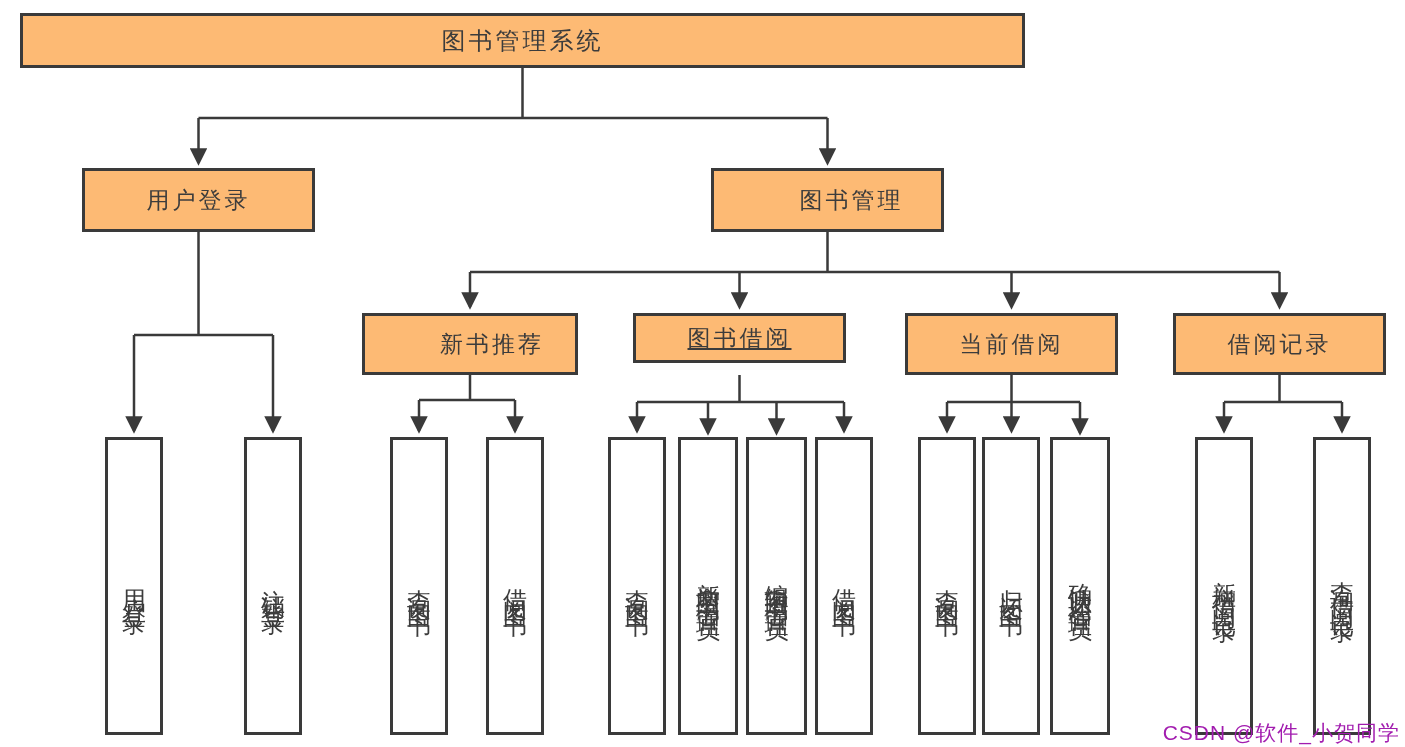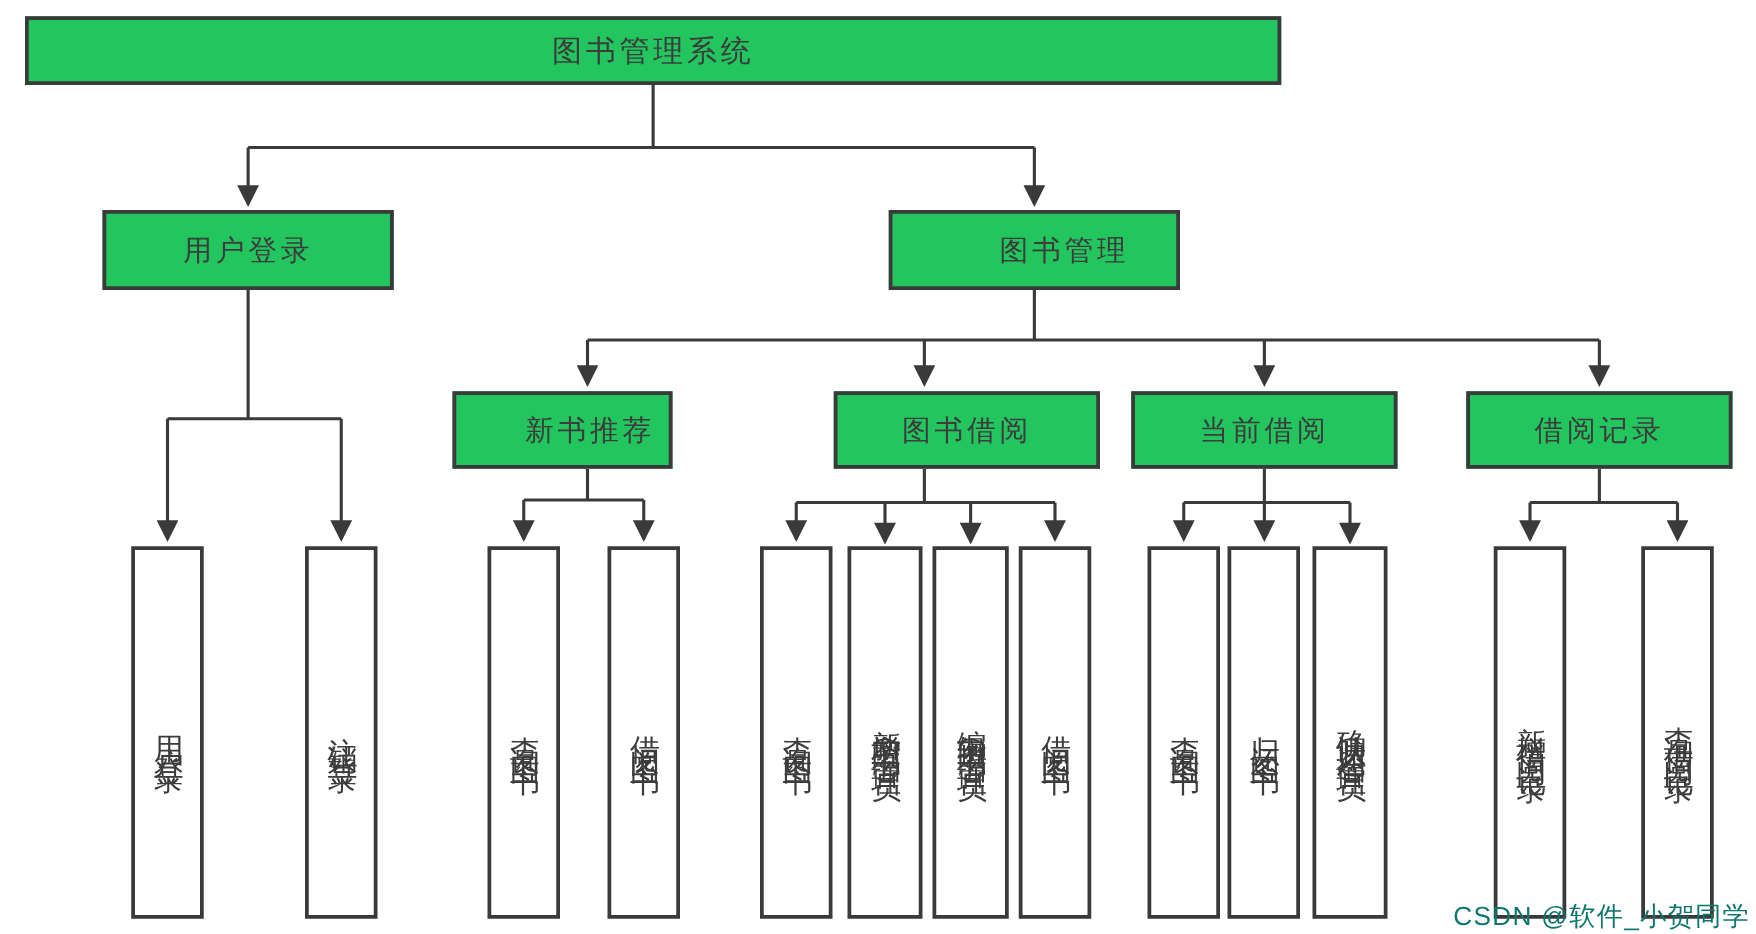--- a/index.html
+++ b/index.html
@@ -3,38 +3,38 @@
 <meta charset="utf-8">
 <style>
   html, body { margin: 0; padding: 0; background: #ffffff; }
   body {
     width: 1405px; height: 747px; position: relative; overflow: hidden;
     font-family: "Liberation Sans", "DejaVu Sans", sans-serif;
   }
   #connector-layer { position: absolute; left: 0; top: 0; pointer-events: none; }
   .hbox {
     position: absolute; box-sizing: border-box;
-    border: 3px solid #3a3a3a; background: #22c55e;
+    border: 3px solid #3a3a3a; background: #fdba74;
     display: flex; align-items: center; justify-content: center;
     font-size: 23px; color: #3c3c3c; letter-spacing: 3px; white-space: nowrap;
   }
   .hbox.root-box { font-size: 24px; }
   .vbox {
     position: absolute; box-sizing: border-box;
     border: 3px solid #3a3a3a; background: #ffffff;
     display: flex; align-items: center; justify-content: center;
   }
   .vtext {
     writing-mode: vertical-rl; text-orientation: mixed;
     font-size: 24px; color: #3c3c3c; letter-spacing: 8px;
     line-height: 1; white-space: nowrap;
   }
   .watermark {
     position: absolute; top: 719px; right: 5px;
-    font-size: 21px; color: #0f766e; letter-spacing: 1px; white-space: nowrap;
+    font-size: 21px; color: #a21caf; letter-spacing: 1px; white-space: nowrap;
   }
 </style>
 </head>
 <body>
 
 <svg id="connector-layer" width="1405" height="747" viewBox="0 0 1405 747">
   <defs>
     <marker id="arrow" viewBox="0 0 10 10" refX="8.5" refY="5" markerWidth="8" markerHeight="7" orient="auto">
       <path d="M0,0 L10,5 L0,10 z" fill="#3a3a3a"></path>
     </marker>
@@ -73,24 +73,24 @@
   <span>图书管理系统</span>
 </div>
 
 <div class="hbox" style="left:82px; top:168px; width:233px; height:64px;">
   <span>用户登录</span>
 </div>
 <div class="hbox" style="left:711px; top:168px; width:233px; height:64px;padding-left:48px;">
   <span>图书管理</span>
 </div>
 
-<div class="hbox" style="left:362px; top:313px; width:176px; height:62px;padding-left:44px;">
+<div class="hbox" style="left:362px; top:313px; width:216px; height:62px;padding-left:44px;">
   <span>新书推荐</span>
 </div>
-<div class="hbox" style="left:667px; top:313px; width:213px; height:62px;">
+<div class="hbox" style="left:633px; top:313px; width:213px; height:50px;text-decoration:underline;">
   <span>图书借阅</span>
 </div>
 <div class="hbox" style="left:905px; top:313px; width:213px; height:62px;text-align:center;">
   <span>当前借阅</span>
 </div>
 <div class="hbox" style="left:1173px; top:313px; width:213px; height:62px;">
   <span>借阅记录</span>
 </div>
 
 <div class="vbox" style="left:105px; top:437px; width:58px; height:298px;">

